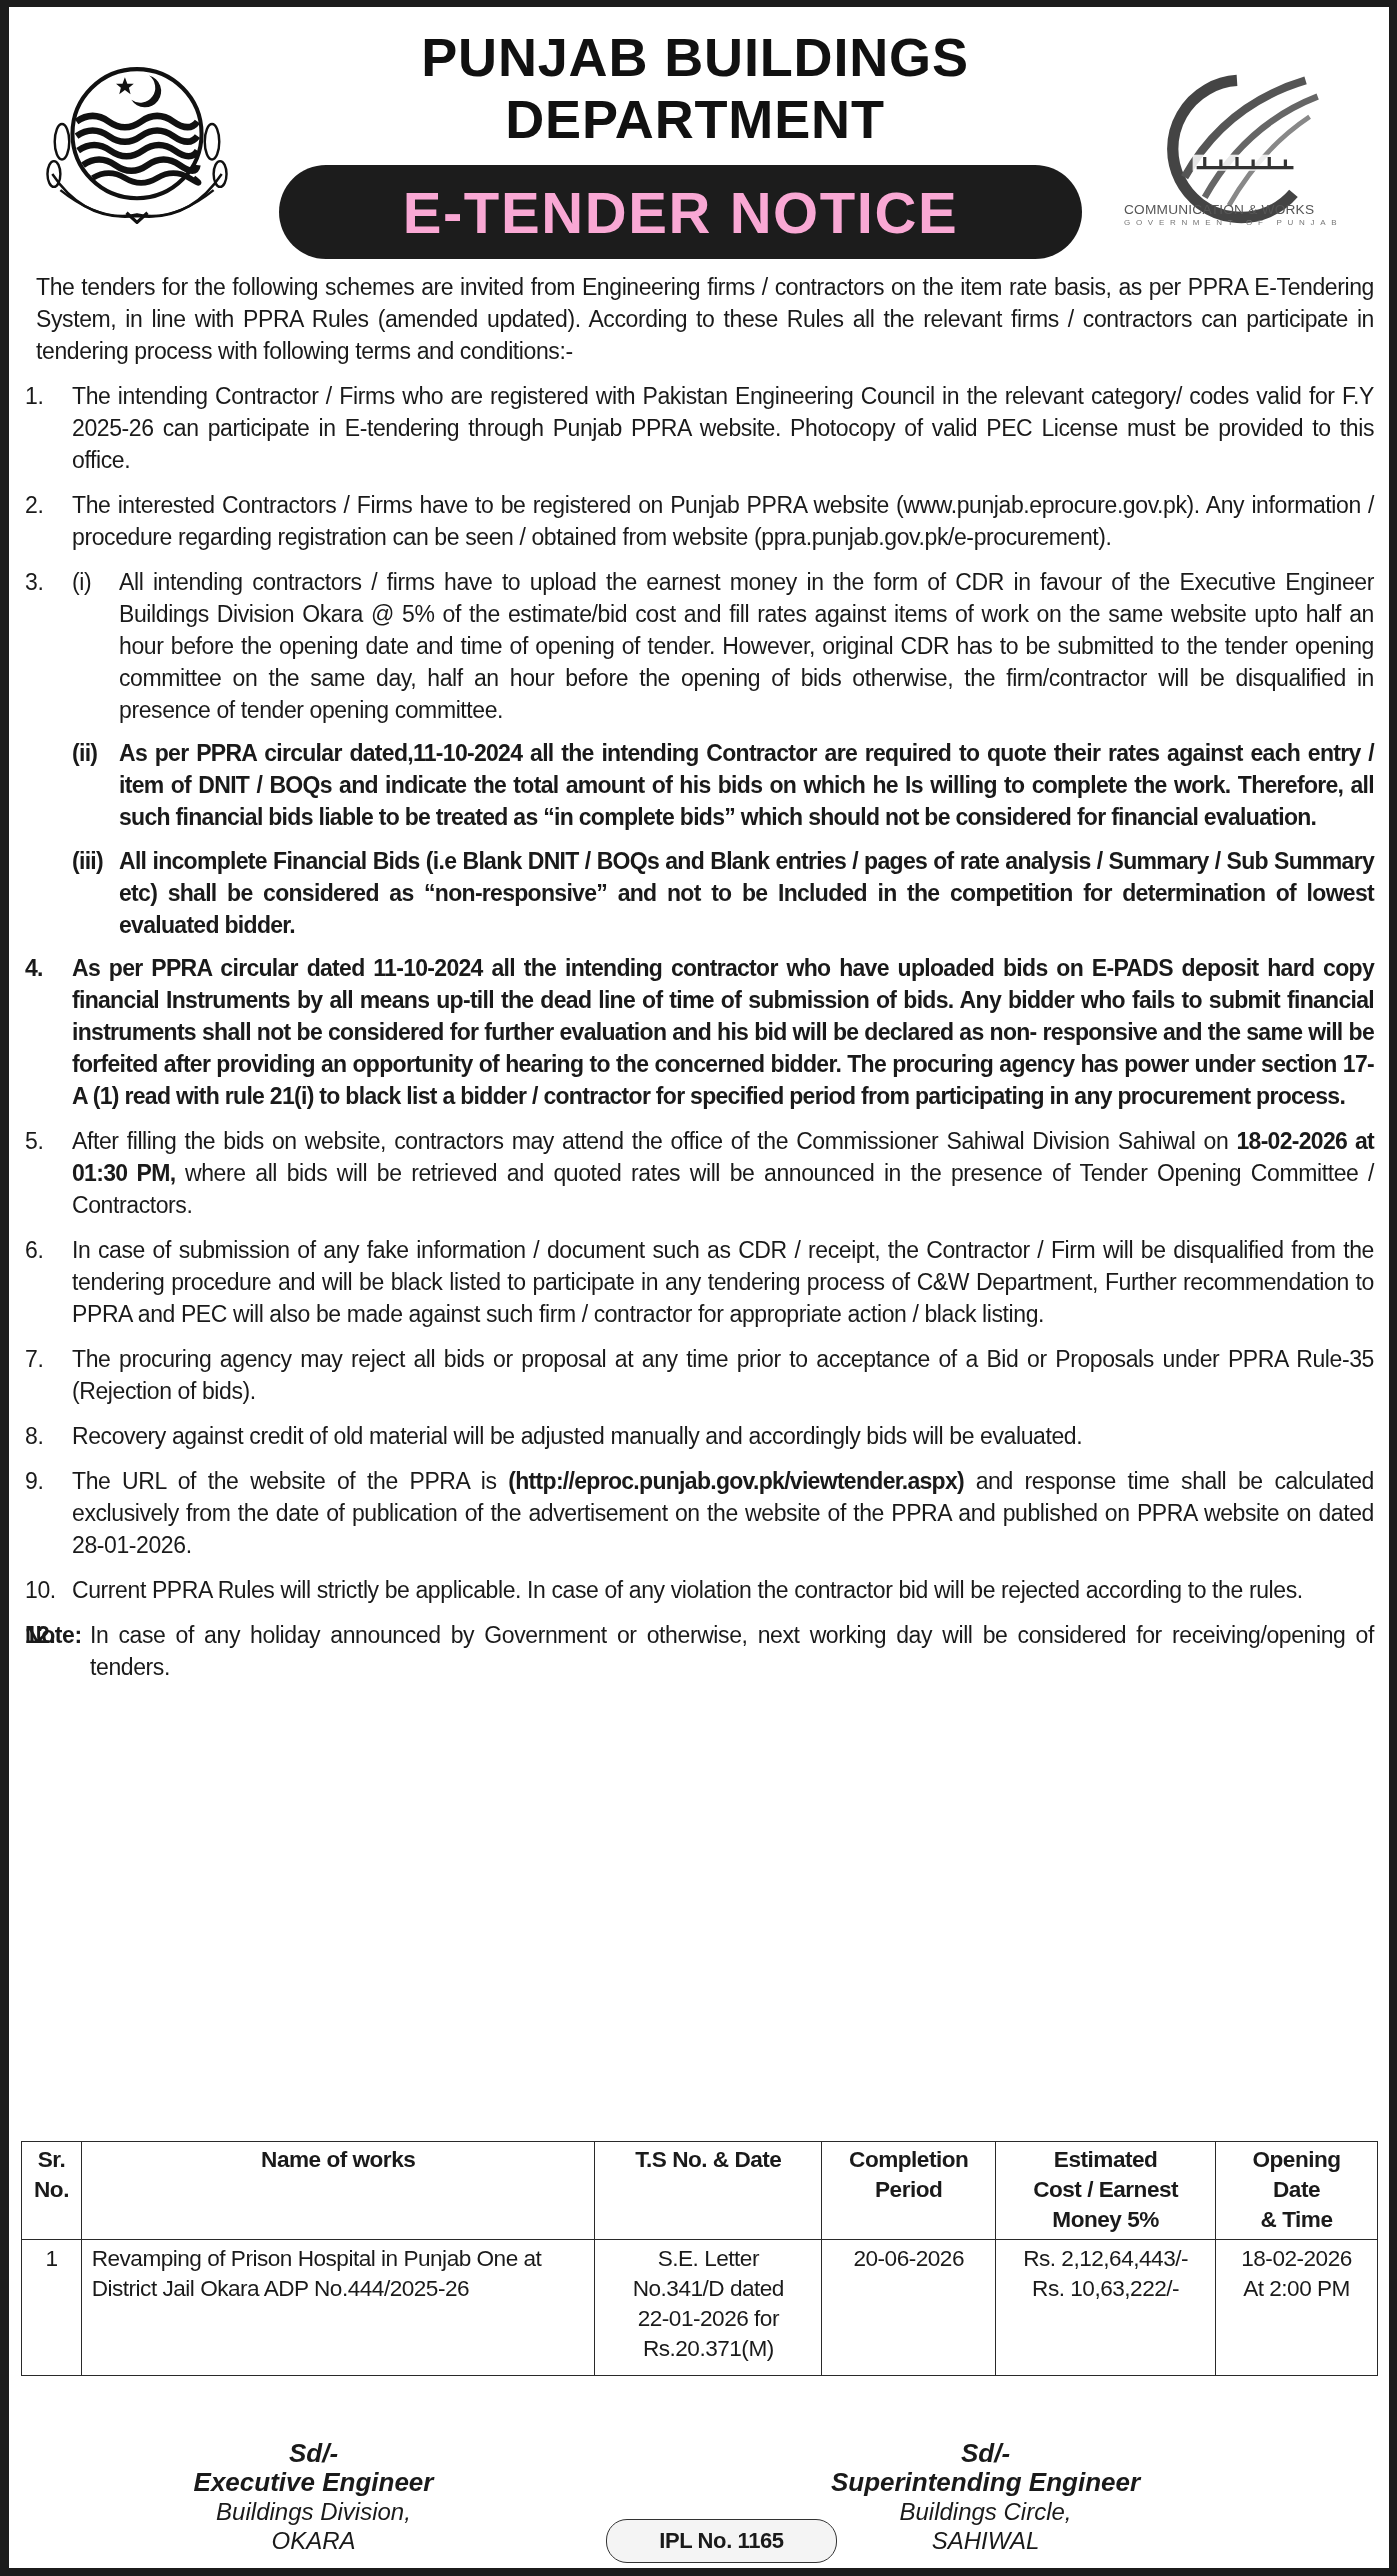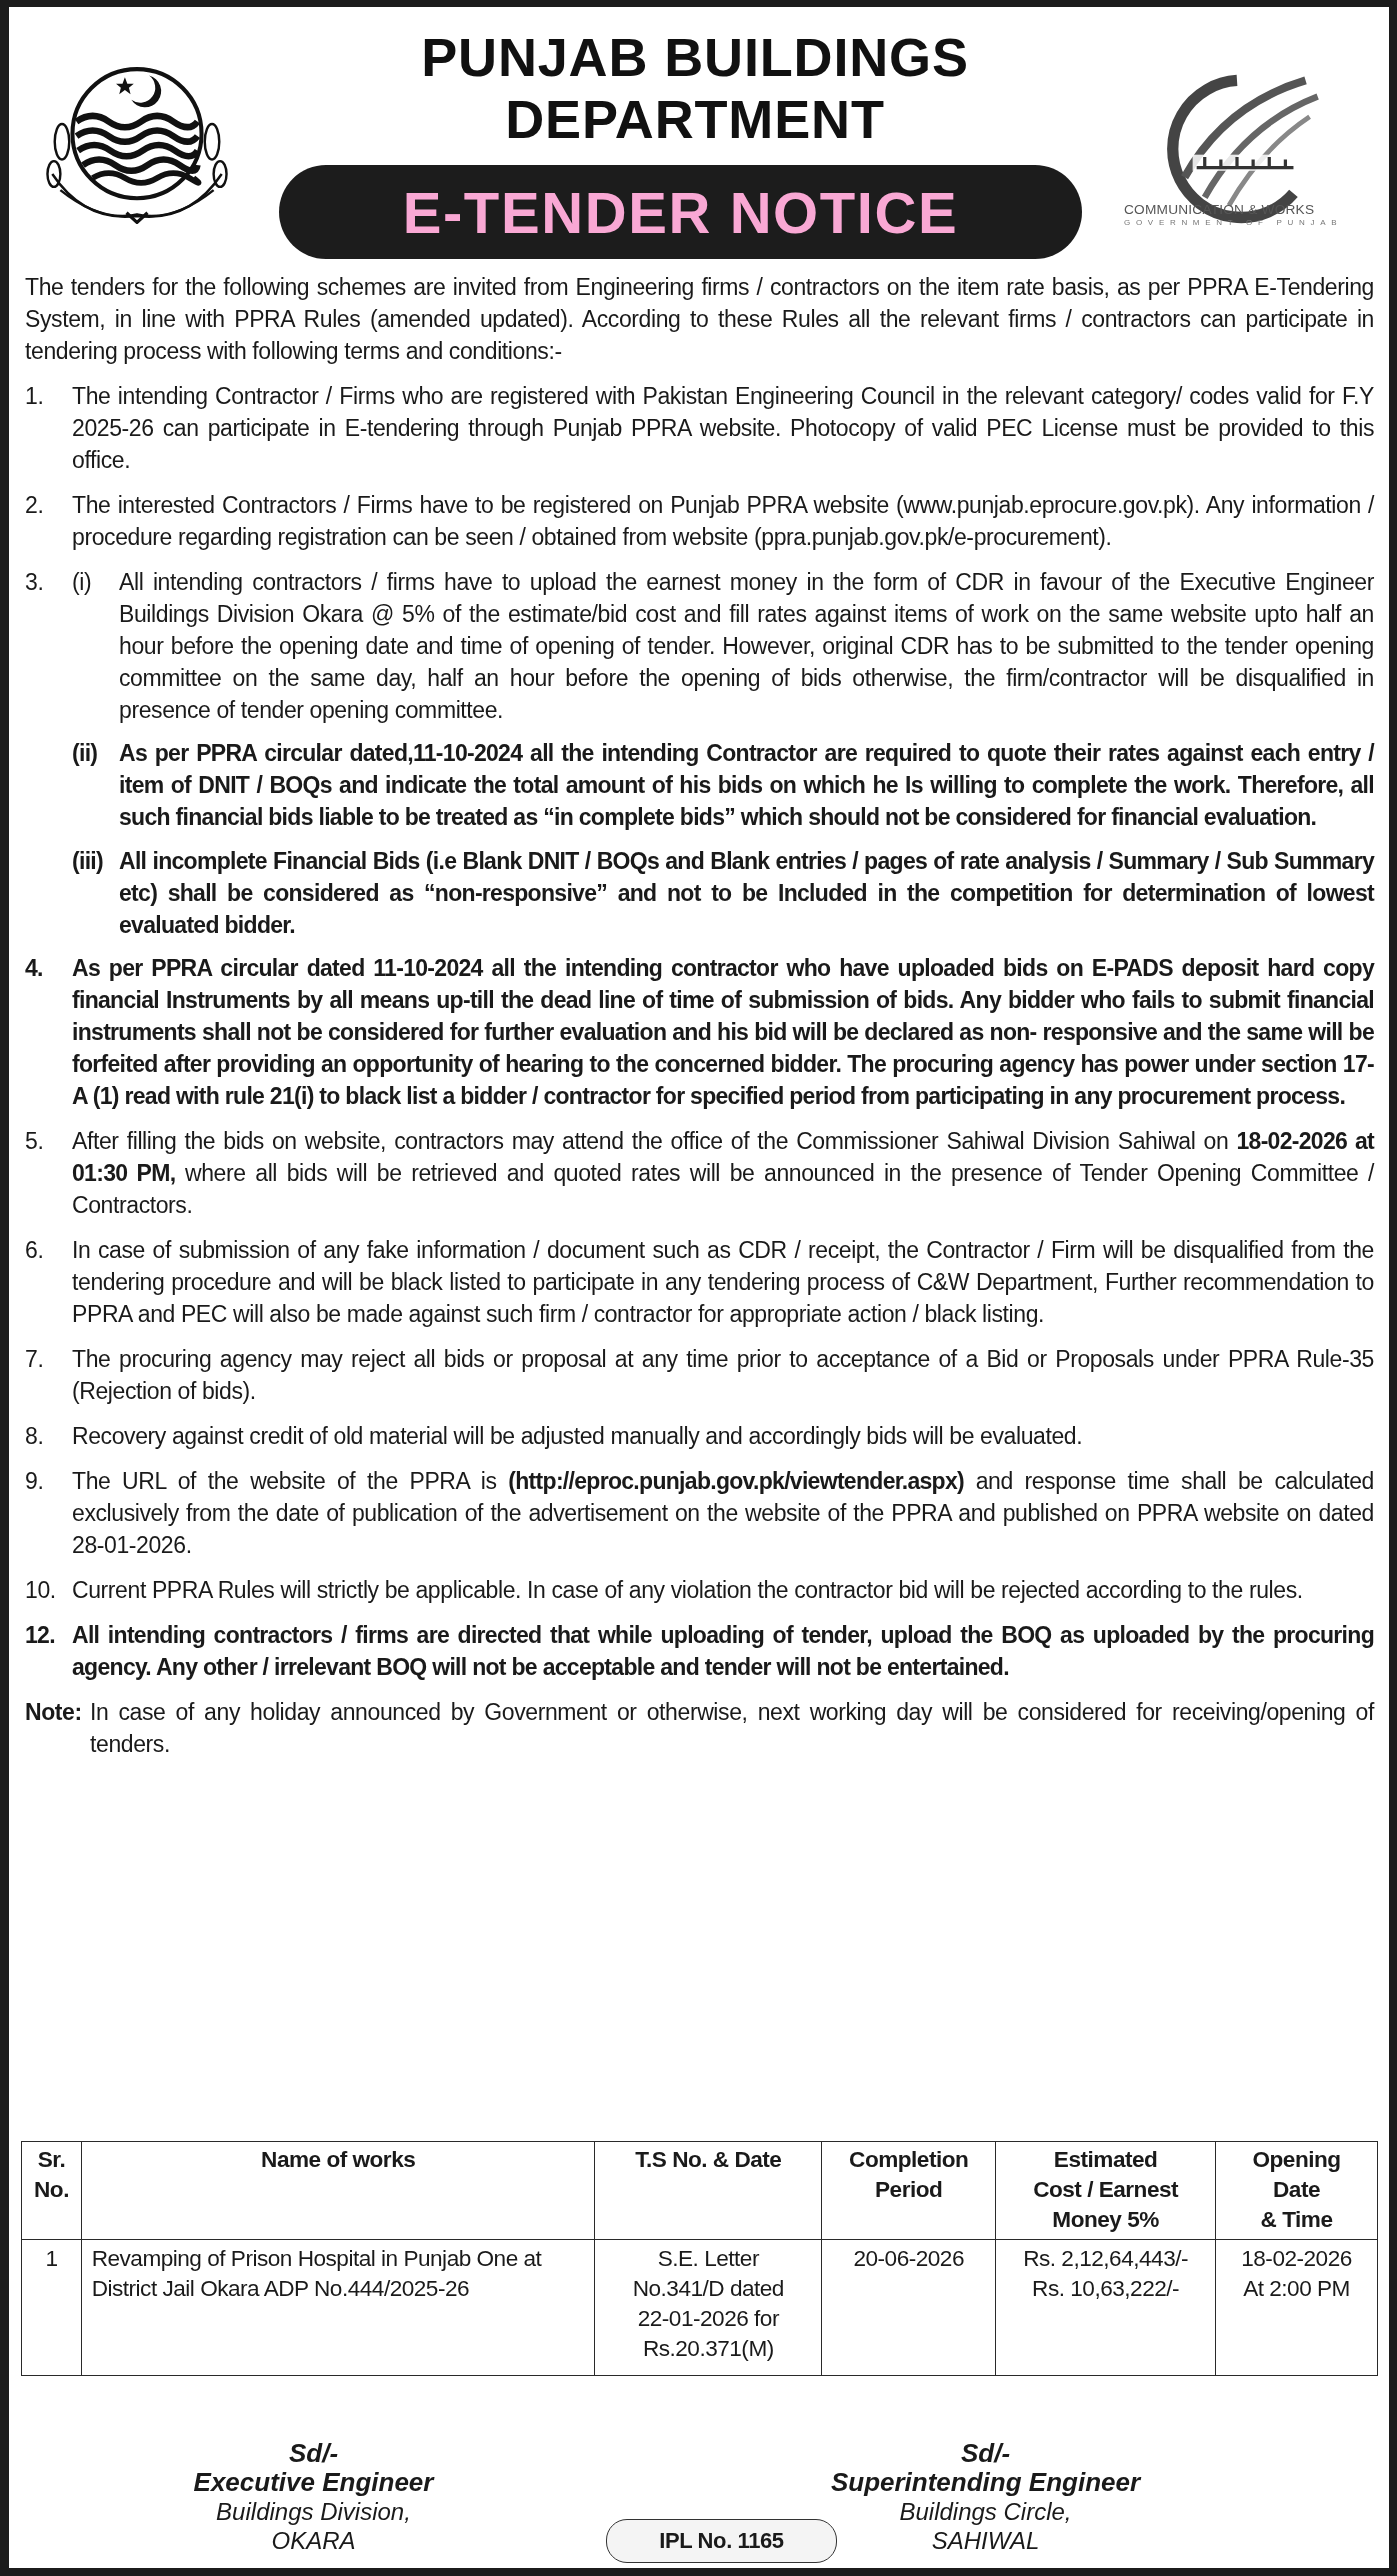--- a/index.html
+++ b/index.html
@@ -12,21 +12,21 @@
   .cw-text1 { position:absolute; left:1124px; top:202px; width:242px; text-align:left; font-size:13.7px; color:#555; letter-spacing:0.2px; }
   .cw-text2 { position:absolute; left:1124px; top:218px; width:242px; font-size:8px; color:#777; letter-spacing:5.7px; }
   .title { position:absolute; left:275px; width:840px; text-align:center; font-weight:bold; color:#111; font-size:53px; line-height:53px; letter-spacing:0.8px; transform:scaleX(1.02); }
   .title.l1 { top:31px; }
   .title.l2 { top:93px; }
   .notice-pill { position:absolute; left:279px; top:165px; width:803px; height:94px; background:#1c1c1c; border-radius:47px / 47px; display:flex; align-items:center; justify-content:center; }
   .notice-pill span { color:#f9a8d4; font-weight:bold; font-size:58px; letter-spacing:1.6px; }
 
   
   .content { position:absolute; left:25px; top:271px; width:1349px; font-size:23px; line-height:32px; letter-spacing:-0.4px; text-align:justify; }
-  .para { margin:0 0 13px 0; }
+  .para { margin:0 0 13px 11px; }
   .item { position:relative; padding-left:47px; margin:0 0 13px 0; }
   .item .num { position:absolute; left:0; top:0; }
   .sub { position:relative; padding-left:47px; margin:0 0 11.3px 47px; }
   .sub .num { position:absolute; left:0; top:0; }
   .item.with-sub { margin-bottom:11.3px; }
   .bold { font-weight:bold; letter-spacing:-0.7px; }
   .u { }
   .note { position:relative; padding-left:65px; margin-top:8px; }
   .note .num { position:absolute; left:0; top:0; font-weight:bold; }
 
@@ -144,21 +144,20 @@
   </div>
 
   <div class="item">
     <span class="num">10.</span>
     <span>Current PPRA Rules will strictly be applicable. In case of any violation the contractor bid will be rejected according to the rules.</span>
   </div>
 
 
   <div class="item bold">
     <span class="num">12.</span>
-    <span>All intending contractors / firms are directed that while uploading of tender, upload the BOQ as uploaded by the procuring agency. Any other / irrelevant BOQ will not be acceptable and tender will not be entertained.</span>
   </div>
 
   <div class="note">
     <span class="num">Note:</span>
     <span>In case of any holiday announced by Government or otherwise, next working day will be considered for receiving/opening of tenders.</span>
   </div>
 </div>
 
 <table class="works">
   <colgroup>

